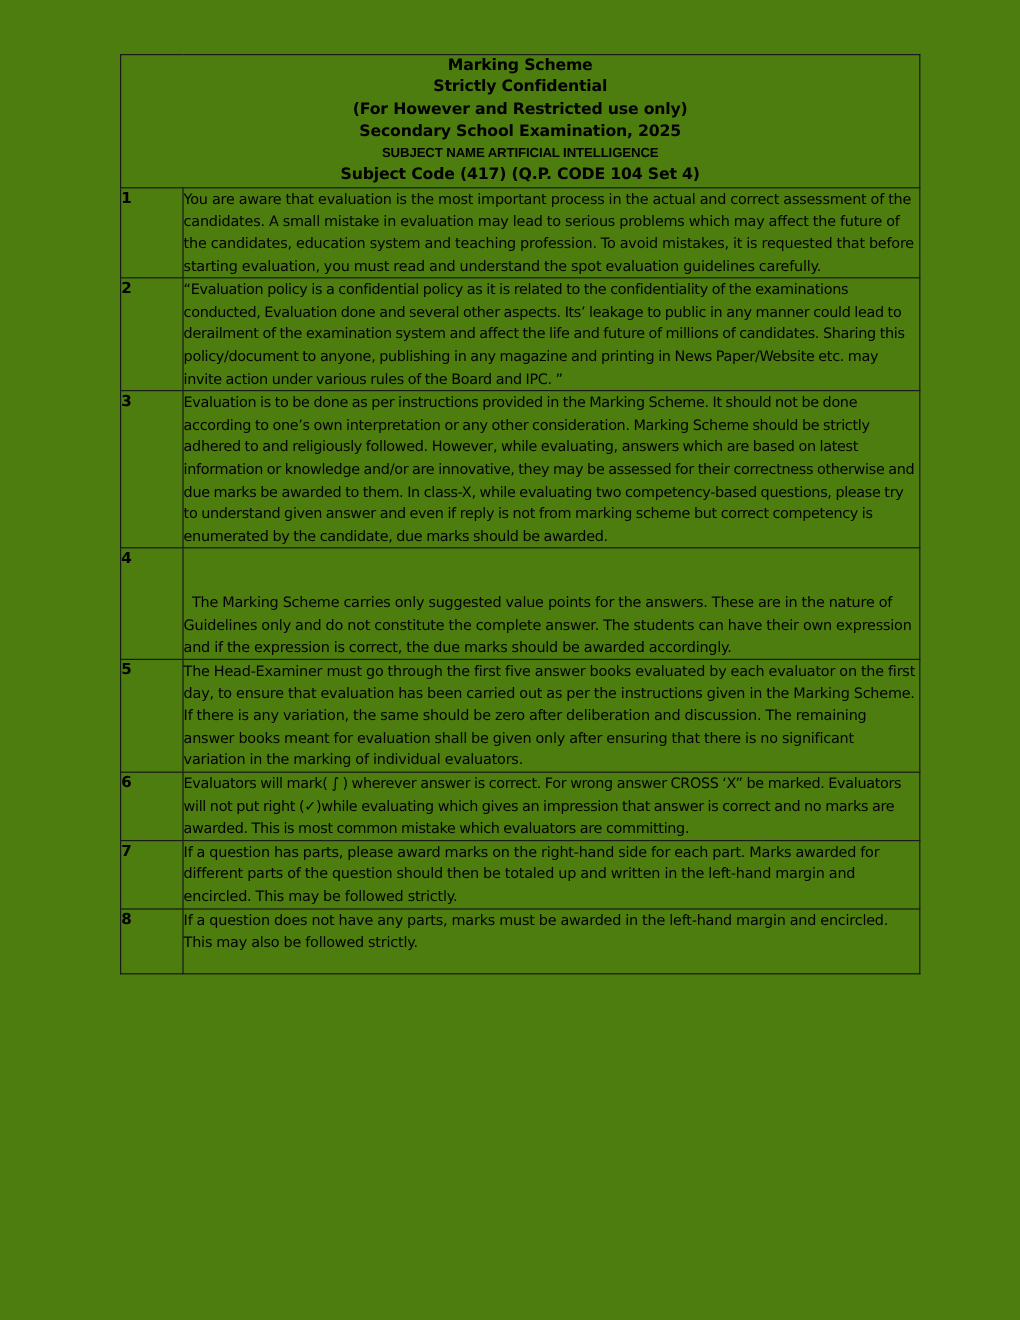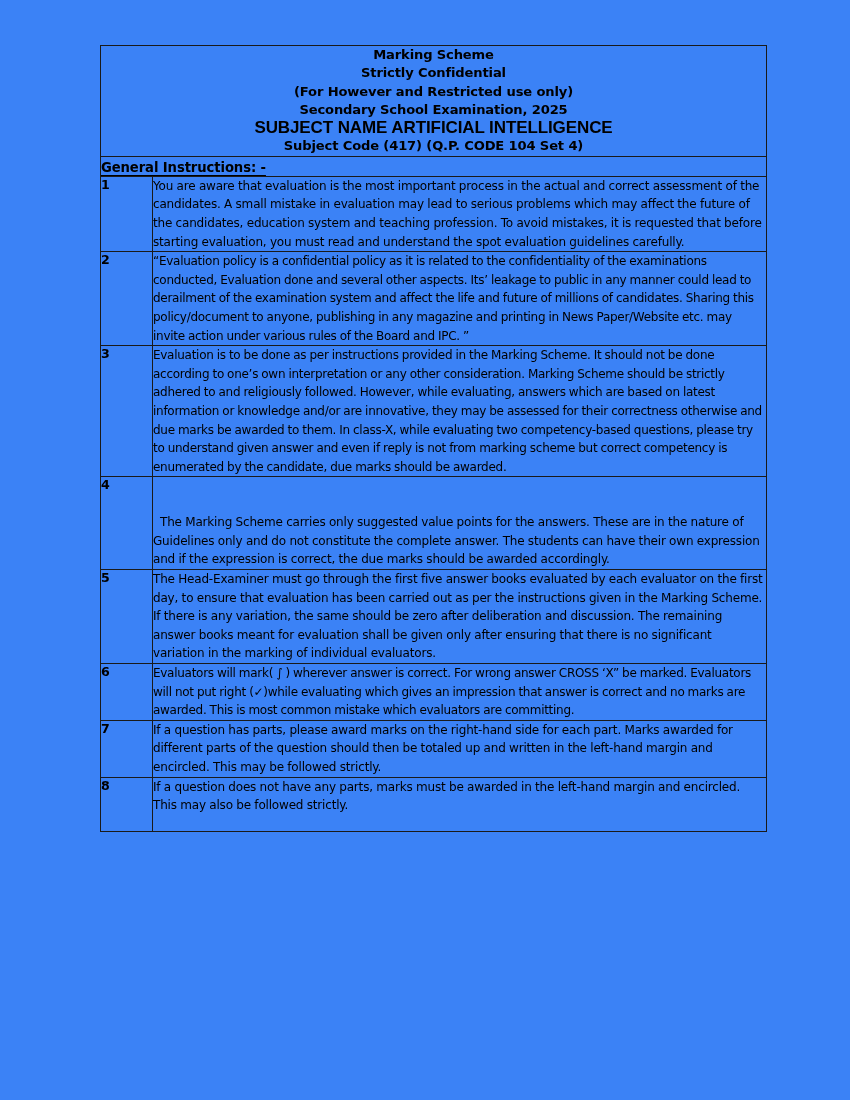--- a/index.html
+++ b/index.html
@@ -15,21 +15,21 @@
     position: relative;
     overflow: hidden;
   }
 
   .page {
     position: absolute;
     left: 0;
     top: 0;
     width: 850px;
     height: 1100px;
-    background: #3b82f6;
+    background: #4d7c0f;
   }
 
   .doc-table {
     position: absolute;
     left: 100px;
     top: 45px;
     width: 667px;
     border-collapse: collapse;
     table-layout: fixed;
   }
@@ -48,21 +48,21 @@
   .header-line {
     font-weight: bold;
     font-size: 13.1px;
     line-height: 18.3px;
     letter-spacing: -0.15px;
     white-space: nowrap;
   }
   .header-line.subject-name {
     font-family: "Liberation Sans", sans-serif;
     font-weight: bold;
-    font-size: 17px;
+    font-size: 11px;
     letter-spacing: -0.1px;
   }
 
   
   .gi-cell {
     padding: 13px 8px 18px 8px;
   }
   .gi-title {
     font-weight: bold;
     font-size: 13.2px;
@@ -130,25 +130,20 @@
         <td class="header-cell" colspan="2">
           <div class="header-line">Marking Scheme</div>
           <div class="header-line">Strictly Confidential</div>
           <div class="header-line">(For However and Restricted use only)</div>
           <div class="header-line">Secondary School Examination, 2025</div>
           <div class="header-line subject-name">SUBJECT NAME  ARTIFICIAL INTELLIGENCE</div>
           <div class="header-line">Subject Code (417) (Q.P. CODE 104 Set 4)</div>
         </td>
       </tr>
 
-      <tr>
-        <td class="gi-cell" colspan="2">
-          <span class="gi-title">General Instructions: -</span>
-        </td>
-      </tr>
 
       <tr>
         <td class="num-cell">1</td>
         <td class="body-cell">
           <div class="body-text">You are aware that evaluation is the most important process in the actual and correct assessment of the candidates. A small mistake in evaluation may lead to serious problems which may affect the future of the candidates, education system and teaching profession. To avoid mistakes, it is requested that before starting evaluation, you must read and understand the spot evaluation guidelines carefully.</div>
         </td>
       </tr>
 
       <tr>
         <td class="num-cell">2</td>

